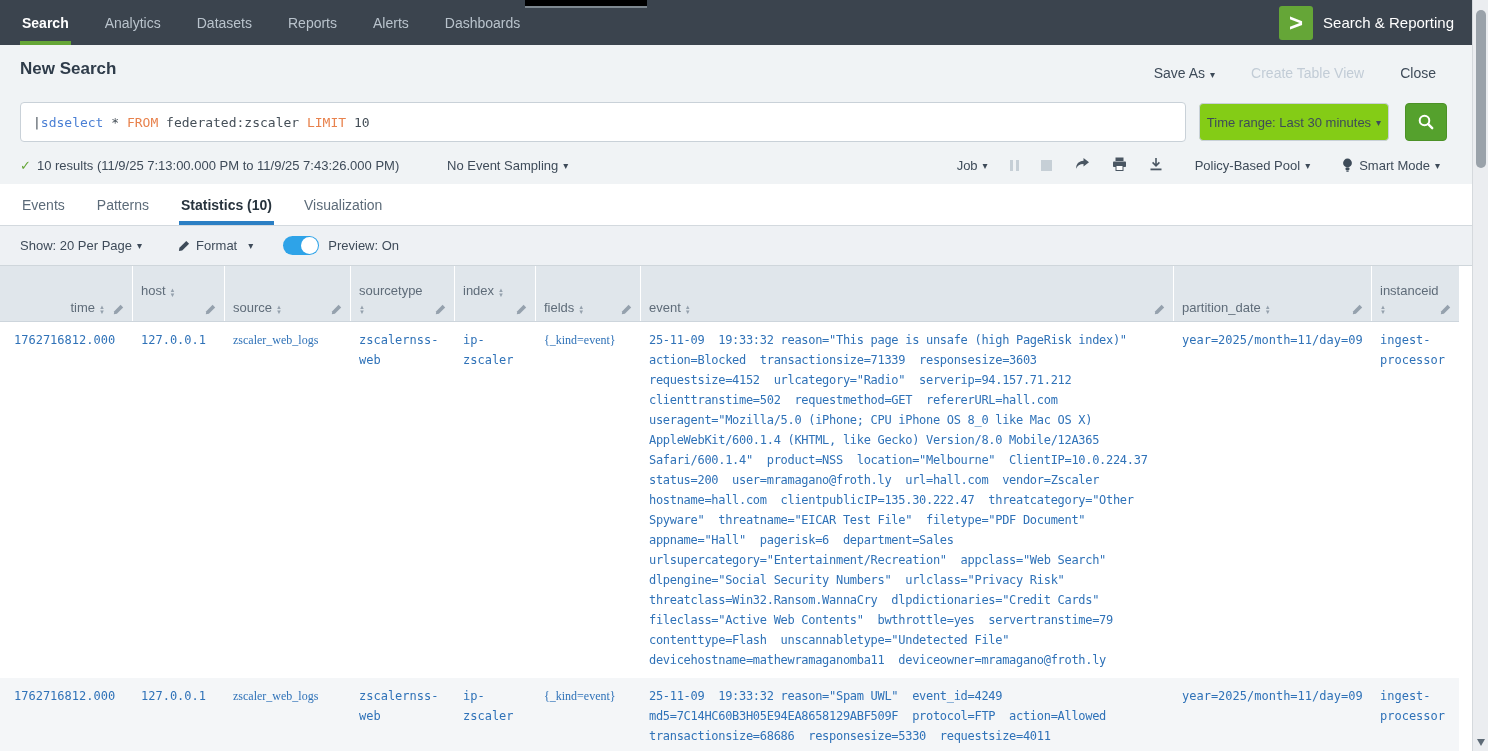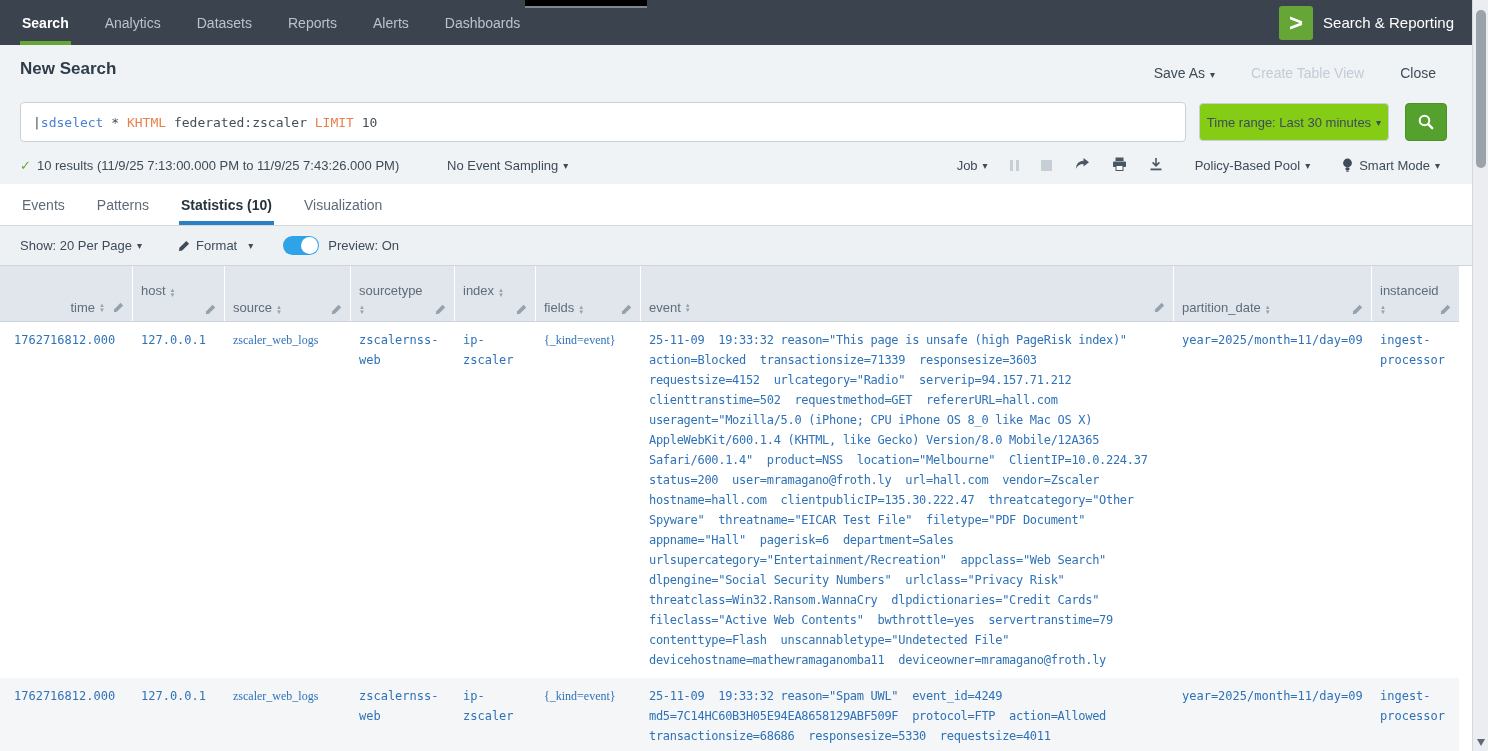--- a/index.html
+++ b/index.html
@@ -63,27 +63,27 @@
   .thead{display:flex;background:#e0e6eb;border-bottom:1px solid #cdd5dc;height:56px;box-sizing:border-box;}
   .th{box-sizing:border-box;padding:6px 8px;display:flex;flex-wrap:wrap;align-items:flex-end;align-content:flex-end;row-gap:3px;font-size:13px;color:#5f6c79;border-right:1px solid #fff;cursor:pointer;}
   .th:last-child{border-right:none;}
   .th-label{margin-right:4px;white-space:nowrap;}
   .sort-icon{display:inline-flex;flex-direction:column;justify-content:center;}
   .sort-icon i{font-style:normal;font-size:6px;line-height:5px;color:#95a1ad;}
   .pencil-icon{color:#95a1ad;display:inline-flex;margin-left:auto;}
   .th-right{justify-content:flex-end;}
   .th-right .pencil-icon{margin-left:8px;}
   .break{flex-basis:100%;height:0;}
-  .c-time{width:133px;align-items:center;}
+  .c-time{width:133px;}
   .c-host{width:92px;}
   .c-source{width:126px;}
   .c-sourcetype{width:104px;}
   .c-index{width:81px;}
   .c-fields{width:105px;}
-  .c-event{width:533px;align-items:center;}
+  .c-event{width:533px;}
   .c-partition_date{width:198px;}
   .c-instanceid{width:87px;}
   .tr{display:flex;background:#fff;}
   .tr.alt{background:#f4f6f8;}
   .td{box-sizing:border-box;padding:8px;font-family:"DejaVu Sans Mono",monospace;font-size:12px;line-height:20px;color:#2f72b8;cursor:pointer;}
   .td.c-time{padding-left:14px;}
   .td.c-source,.td.c-fields{padding-right:2px;font-family:Liberation Serif, serif;}
   .event-line{white-space:pre;letter-spacing:-0.3px;}
 
   
@@ -117,21 +117,21 @@
   <div class="page-header">
     <h1 class="title">New Search</h1>
     <div class="header-actions">
       <div class="action"><span>Save As</span><span class="caret">▾</span></div>
       <div class="action disabled">Create Table View</div>
       <div class="action">Close</div>
     </div>
   </div>
 
   <div class="search-row">
-    <div class="search-input"><span class="tok-plain">|</span><span class="tok-command">sdselect</span><span class="tok-plain"> * </span><span class="tok-keyword">KHTML</span><span class="tok-plain"> federated:zscaler </span><span class="tok-keyword">LIMIT</span><span class="tok-plain"> 10</span></div>
+    <div class="search-input"><span class="tok-plain">|</span><span class="tok-command">sdselect</span><span class="tok-plain"> * </span><span class="tok-keyword">FROM</span><span class="tok-plain"> federated:zscaler </span><span class="tok-keyword">LIMIT</span><span class="tok-plain"> 10</span></div>
     <div class="time-range">
         <span>Time range: Last 30 minutes</span>
         <span class="caret">▾</span>
       </div>
     <button class="search-btn">
       <span class="icon-svg">
         <svg width="18" height="18" viewBox="0 0 18 18">
             <circle cx="7.5" cy="7.5" r="4.8" fill="none" stroke="#fff" stroke-width="2"></circle>
             <line x1="11.2" y1="11.2" x2="15.2" y2="15.2" stroke="#fff" stroke-width="2.4" stroke-linecap="round"></line>
           </svg>

